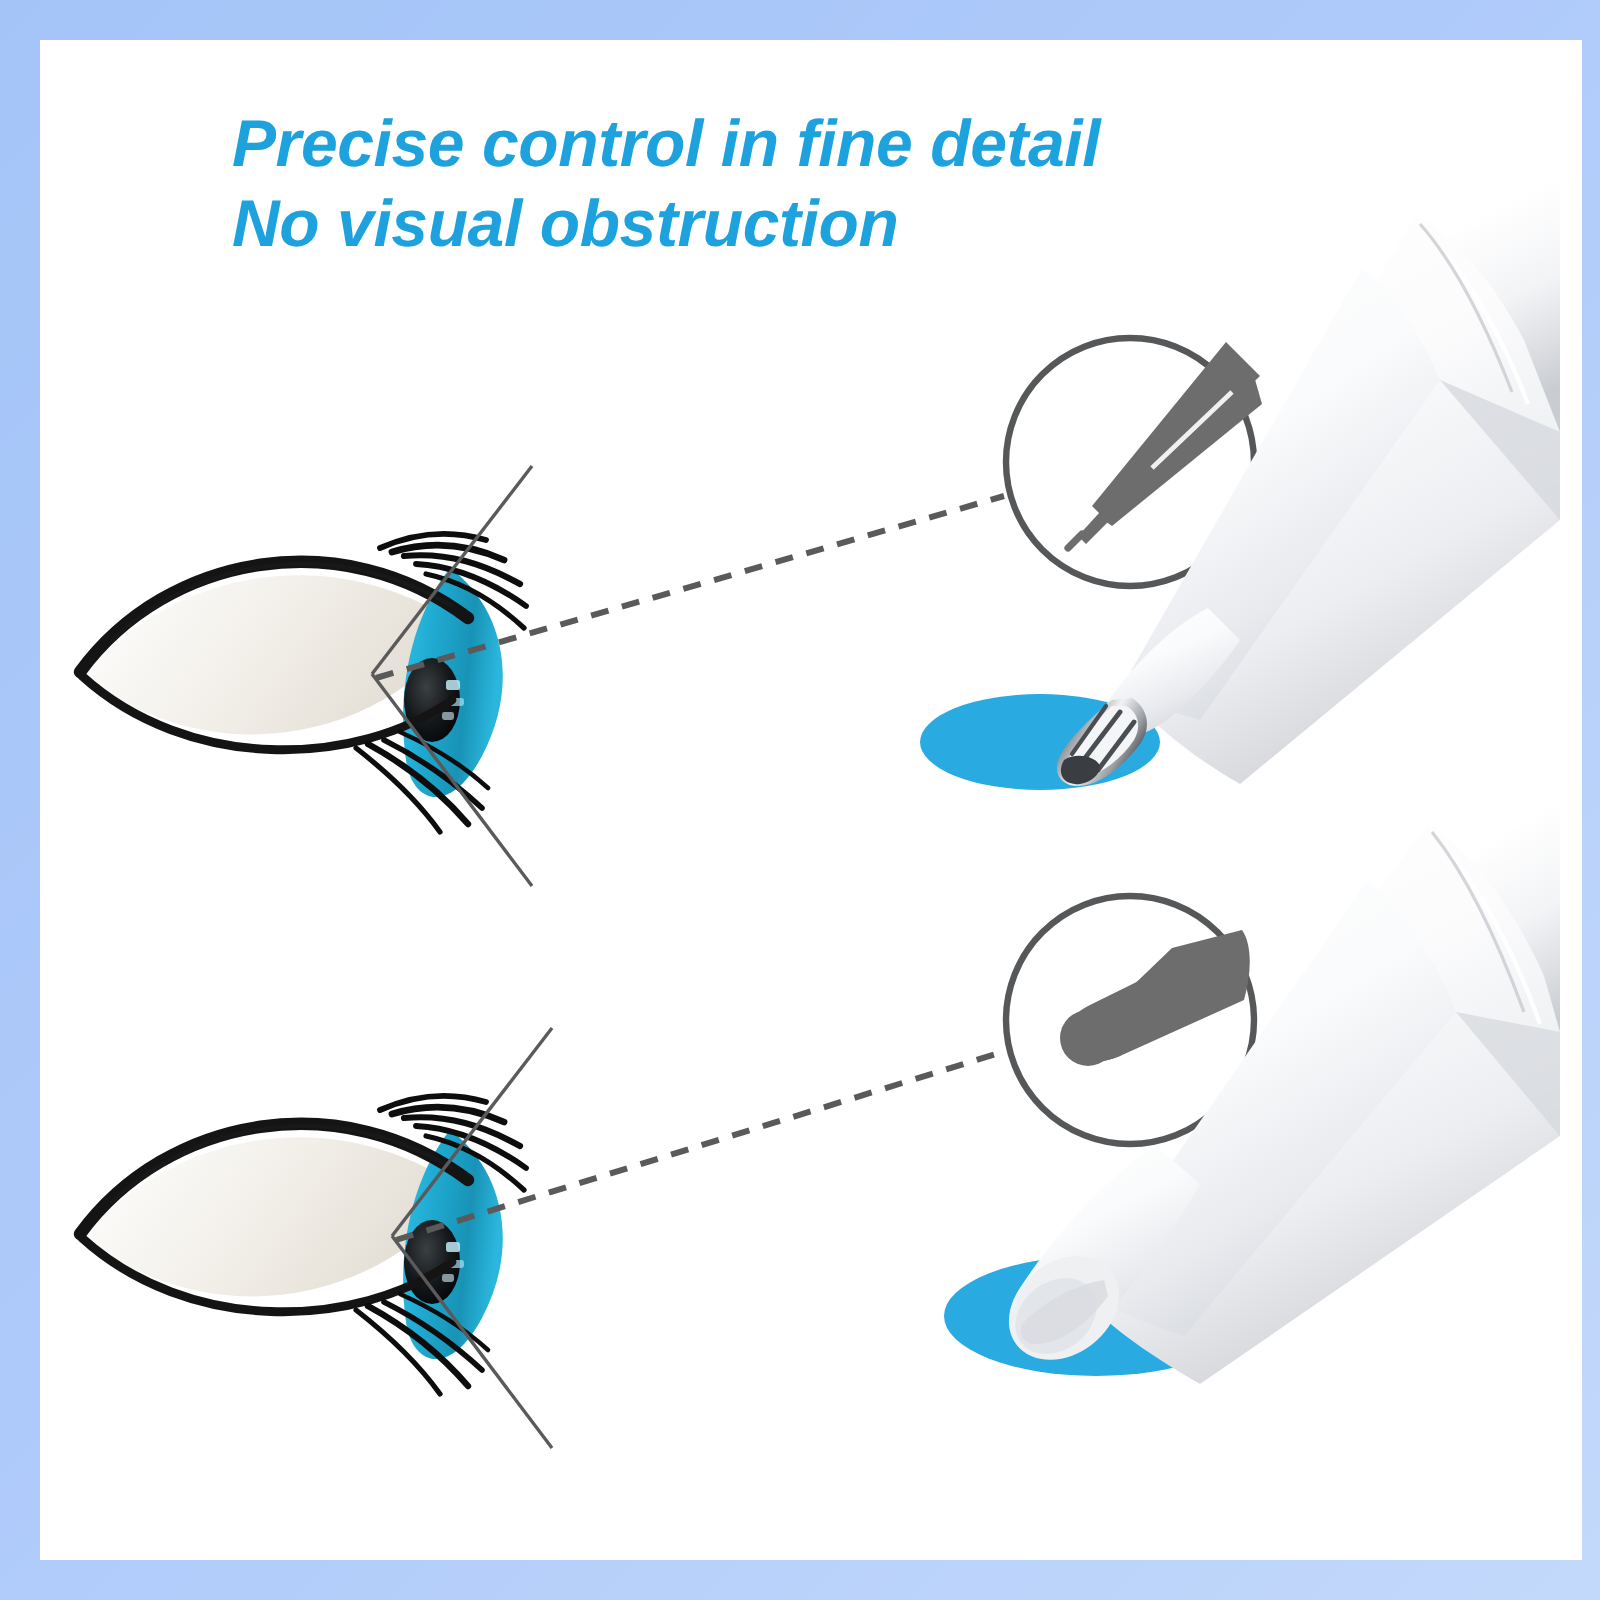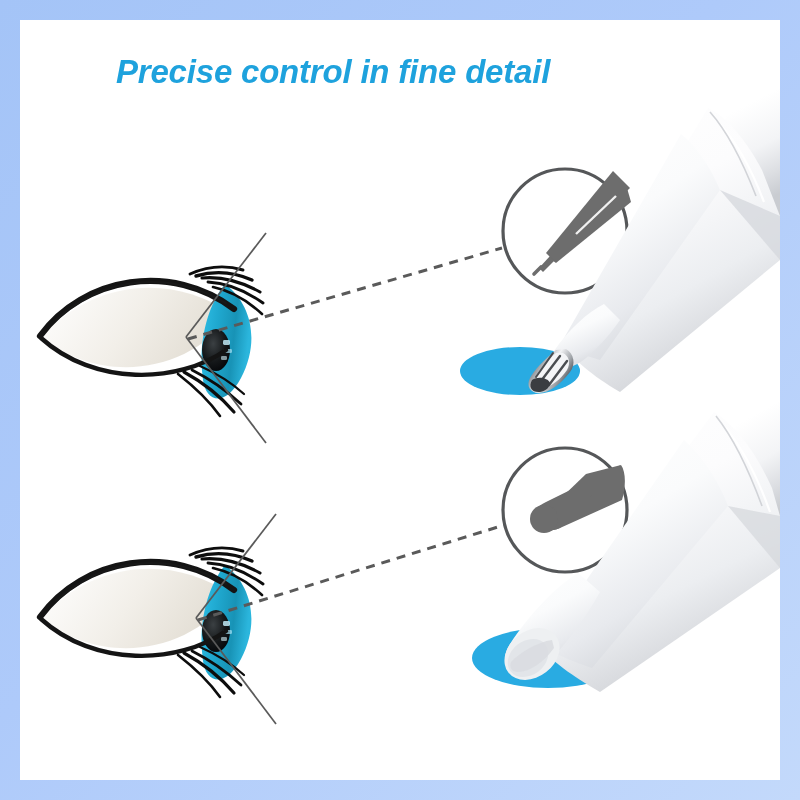--- a/index.html
+++ b/index.html
@@ -11,20 +11,21 @@
     position:relative;width:800px;height:800px;
     box-sizing:border-box;
     background:linear-gradient(135deg,#a4c4f7 0%,#aecafa 45%,#c3d9fb 100%);
     overflow:hidden;
   }
   #canvas{
     position:absolute;left:20px;top:20px;
     width:760px;height:760px;
     background:#ffffff;
     overflow:hidden;
+    padding-left:11px;
   }
   #art{position:absolute;left:0;top:0;width:760px;height:760px;}
 
   
   .headline{
     position:absolute;
     left:96px;top:32px;
     z-index:40;
     pointer-events:none;
   }
@@ -303,16 +304,17 @@
 
           <path d="M534 628 C 524 642, 510 652, 498 652
                    C 492 652, 489 648, 491 642
                    C 500 632, 518 622, 532 620 Z" fill="#d9dce0" opacity="0.85"></path>
         </g>
       </g>
     </svg>
 
     <div class="headline">
       <span class="line l1">Precise control in fine detail</span>
+      <span class="line l2">No visual obstruction</span>
     </div>
 
   </div>
 </div>
 
 </body></html>

